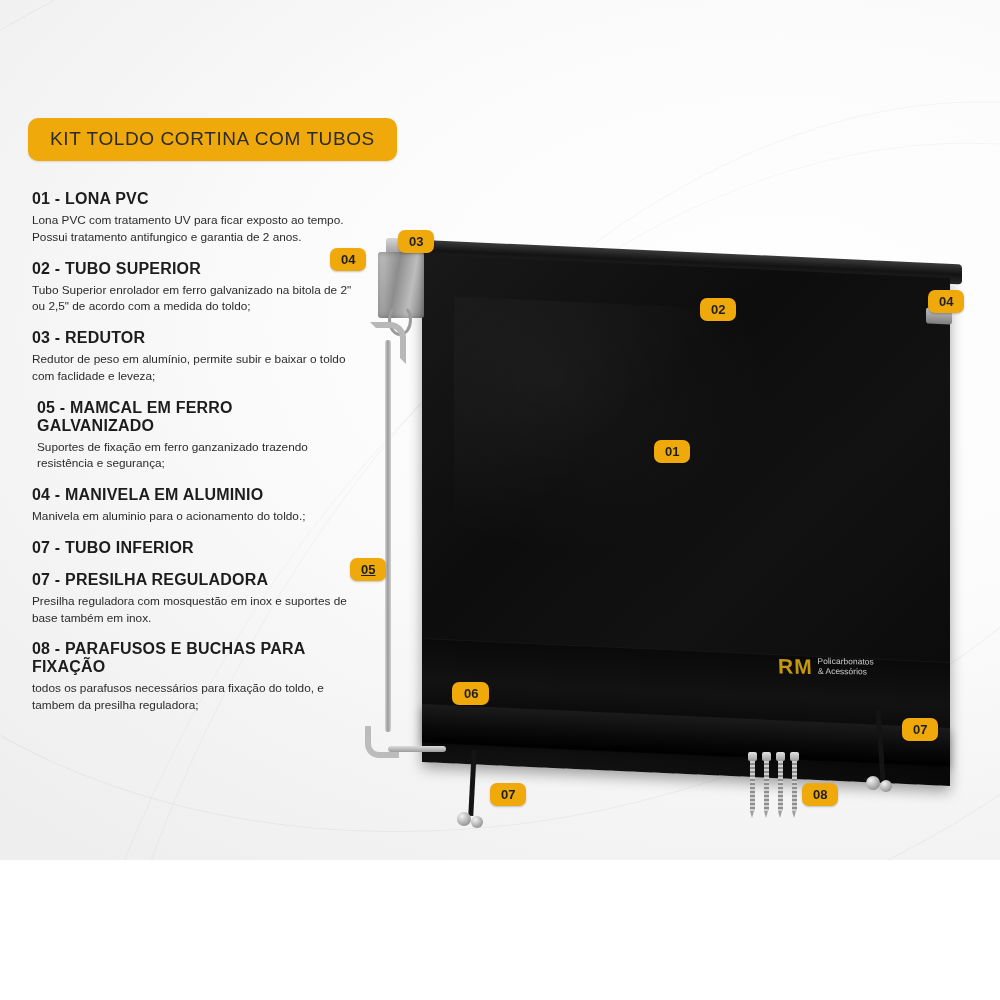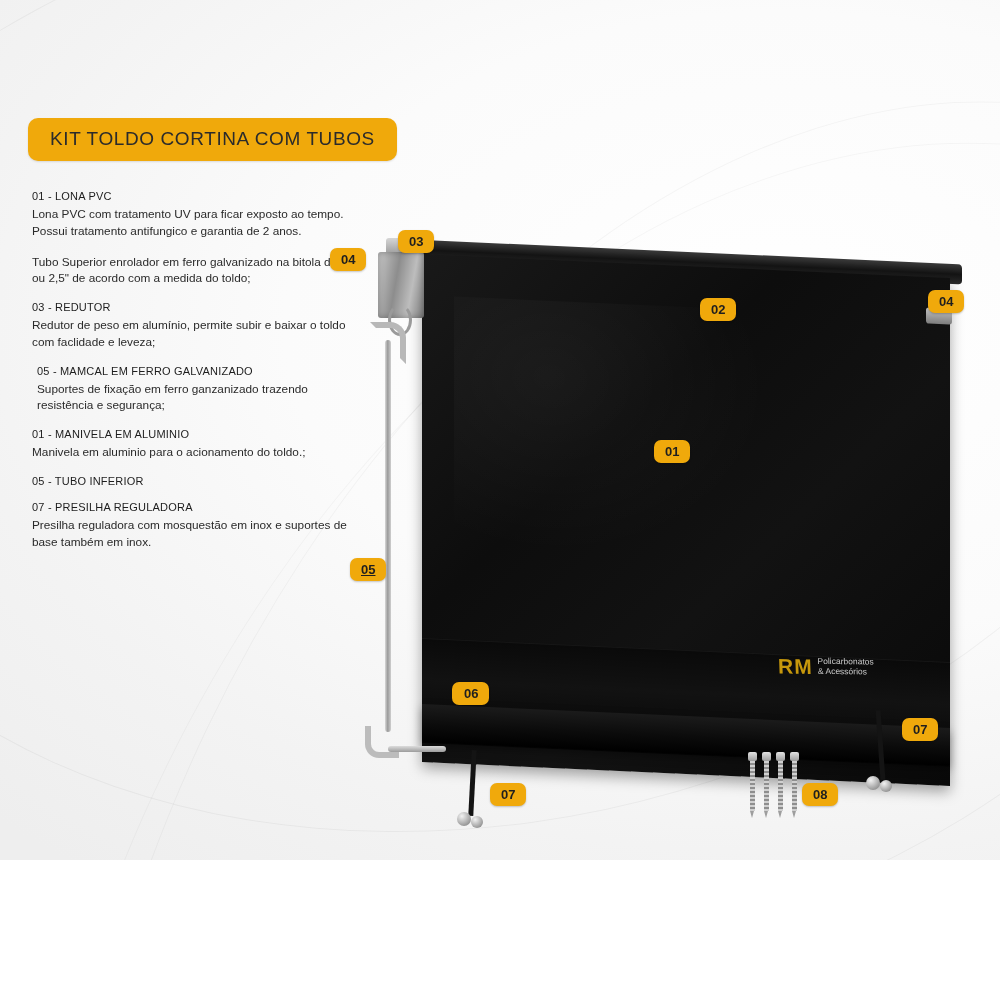--- a/index.html
+++ b/index.html
@@ -55,22 +55,22 @@
     position: absolute;
     left: 32px;
     top: 190px;
     width: 320px;
   }
   .spec {
     margin-bottom: 14px;
   }
   .spec h3 {
     margin: 0 0 4px 0;
-    font-size: 11px;
-    font-weight: normal;
+    font-size: 16px;
+    font-weight: bold;
     color: #1d1d1d;
     letter-spacing: 0.2px;
   }
   .spec p {
     margin: 0;
     font-size: 11.8px;
     line-height: 1.42;
     color: #2a2a2a;
   }
   .spec.indent { padding-left: 5px; }
@@ -341,40 +341,45 @@
   <div class="swoosh s6"></div>
 
   <div class="title-banner">KIT TOLDO CORTINA COM TUBOS</div>
 
   <div class="specs">
     <div class="spec">
       <h3>01 - LONA PVC</h3>
       <p>Lona PVC com tratamento UV para ficar exposto ao tempo. Possui tratamento antifungico e garantia de 2 anos.</p>
     </div>
     <div class="spec">
+      <h3>02 - TUBO SUPERIOR</h3>
       <p>Tubo Superior enrolador em ferro galvanizado na bitola de 2" ou 2,5" de acordo com a medida do toldo;</p>
     </div>
     <div class="spec">
       <h3>03 - REDUTOR</h3>
       <p>Redutor de peso em alumínio, permite subir e baixar o toldo com faclidade e leveza;</p>
     </div>
     <div class="spec indent">
       <h3>05 - MAMCAL  EM FERRO GALVANIZADO</h3>
       <p>Suportes de fixação em ferro ganzanizado trazendo resistência e segurança;</p>
     </div>
     <div class="spec">
-      <h3>01 - MANIVELA EM ALUMINIO</h3>
+      <h3>04 - MANIVELA EM ALUMINIO</h3>
       <p>Manivela em aluminio para o acionamento do toldo.;</p>
     </div>
     <div class="spec">
-      <h3>05 - TUBO INFERIOR</h3>
+      <h3>07 - TUBO INFERIOR</h3>
     </div>
     <div class="spec">
       <h3>07 - PRESILHA REGULADORA</h3>
       <p>Presilha reguladora com mosquestão em inox e suportes de base também em inox.</p>
+    </div>
+    <div class="spec">
+      <h3>08 - PARAFUSOS E BUCHAS PARA FIXAÇÃO</h3>
+      <p>todos os parafusos necessários para fixação do toldo, e tambem da presilha reguladora;</p>
     </div>
   </div>
 
   <div class="illus">
 
     <div class="top-tube"></div>
     <div class="fabric"></div>
     <div class="fabric-bottombar"></div>
     <div class="fabric-roll"></div>
 

